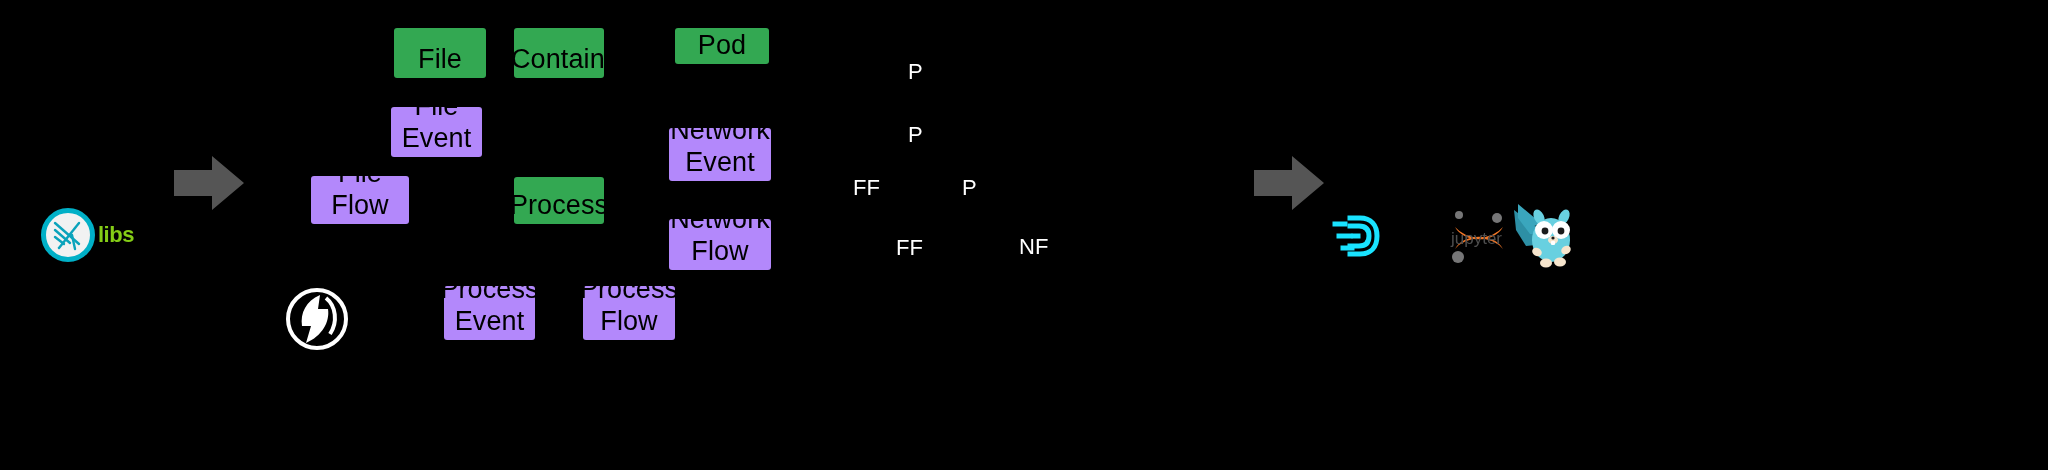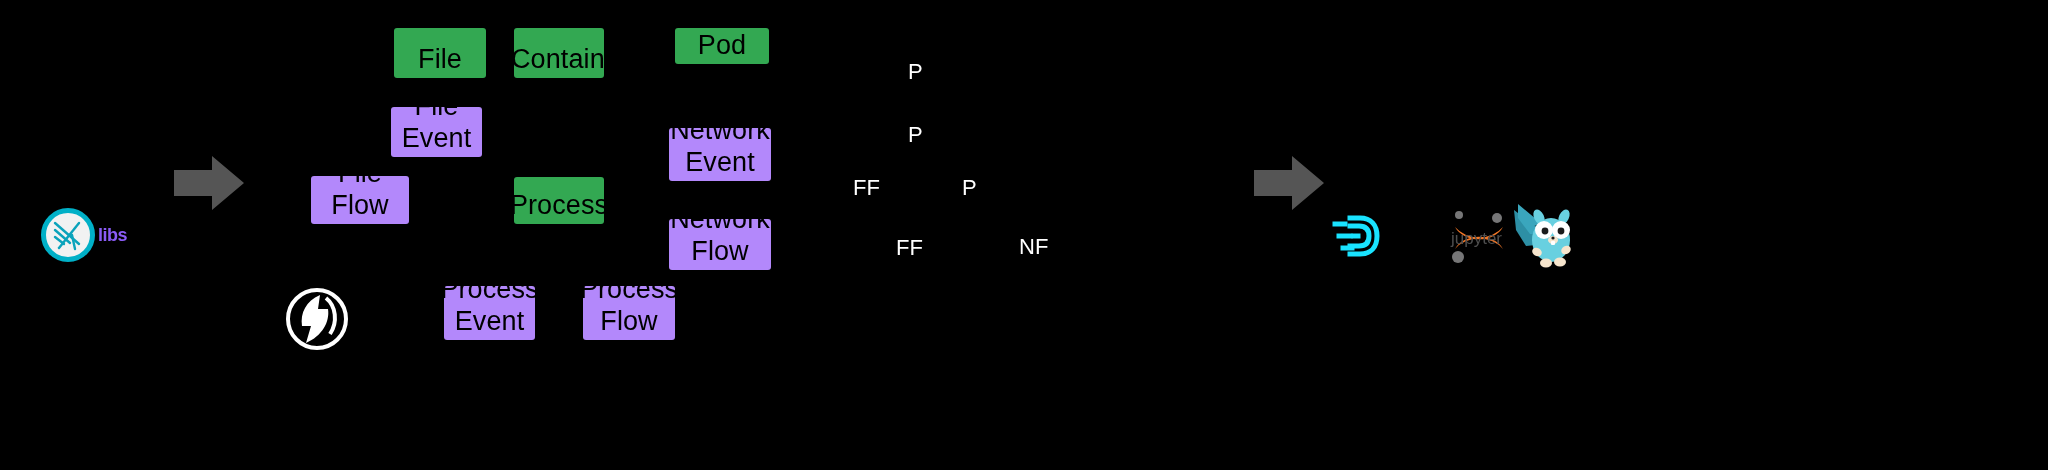--- a/index.html
+++ b/index.html
@@ -84,21 +84,21 @@
       <svg width="44" height="44" viewBox="0 0 44 44" style="position:absolute;left:0;top:0;">
         <g stroke="#0aa3bb" stroke-width="2.4" fill="none" stroke-linecap="round">
           <line x1="9" y1="10" x2="33" y2="31"></line>
           <line x1="9" y1="17" x2="24" y2="30"></line>
           <line x1="9" y1="24" x2="18" y2="31"></line>
           <line x1="33" y1="10" x2="13" y2="35"></line>
           <line x1="26" y1="22" x2="29" y2="36"></line>
         </g>
       </svg>
     </div>
-    <span class="sf-word" style="color:#8b5cf6; font-size:18px; margin-left:3px;">libs</span>
+    <span class="sf-word" style="color:#84cc16; font-size:22px; margin-left:3px;">libs</span>
   </div>
 
   <div class="arrow" style="left:174px; top:154px; width:70px; height:58px;">
     <svg width="70" height="58" viewBox="0 0 70 58">
       <polygon points="0,16 38,16 38,2 70,29 38,56 38,42 0,42" fill="#555555"></polygon>
     </svg>
   </div>
 
   <div class="sysflow-mark" style="left:286px; top:288px; width:62px; height:62px;">
     <svg width="62" height="62" viewBox="0 0 62 62">

